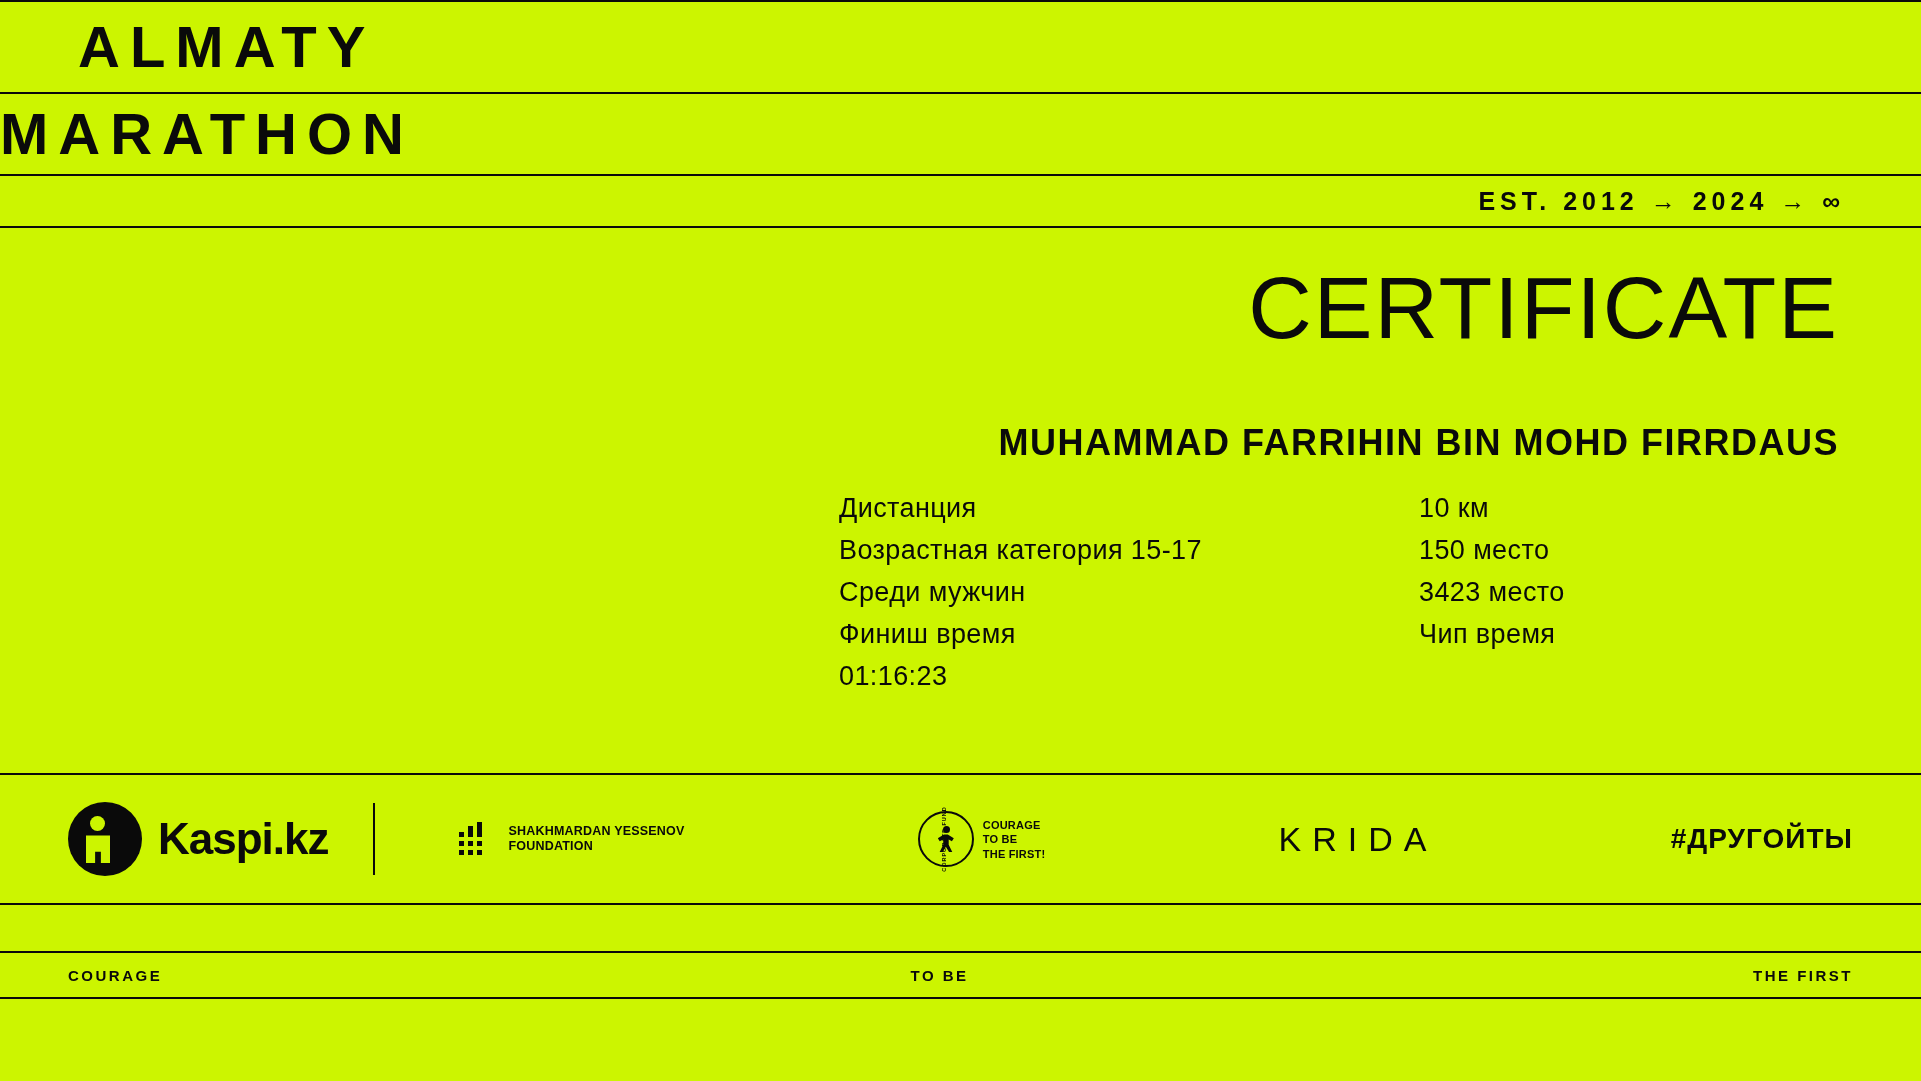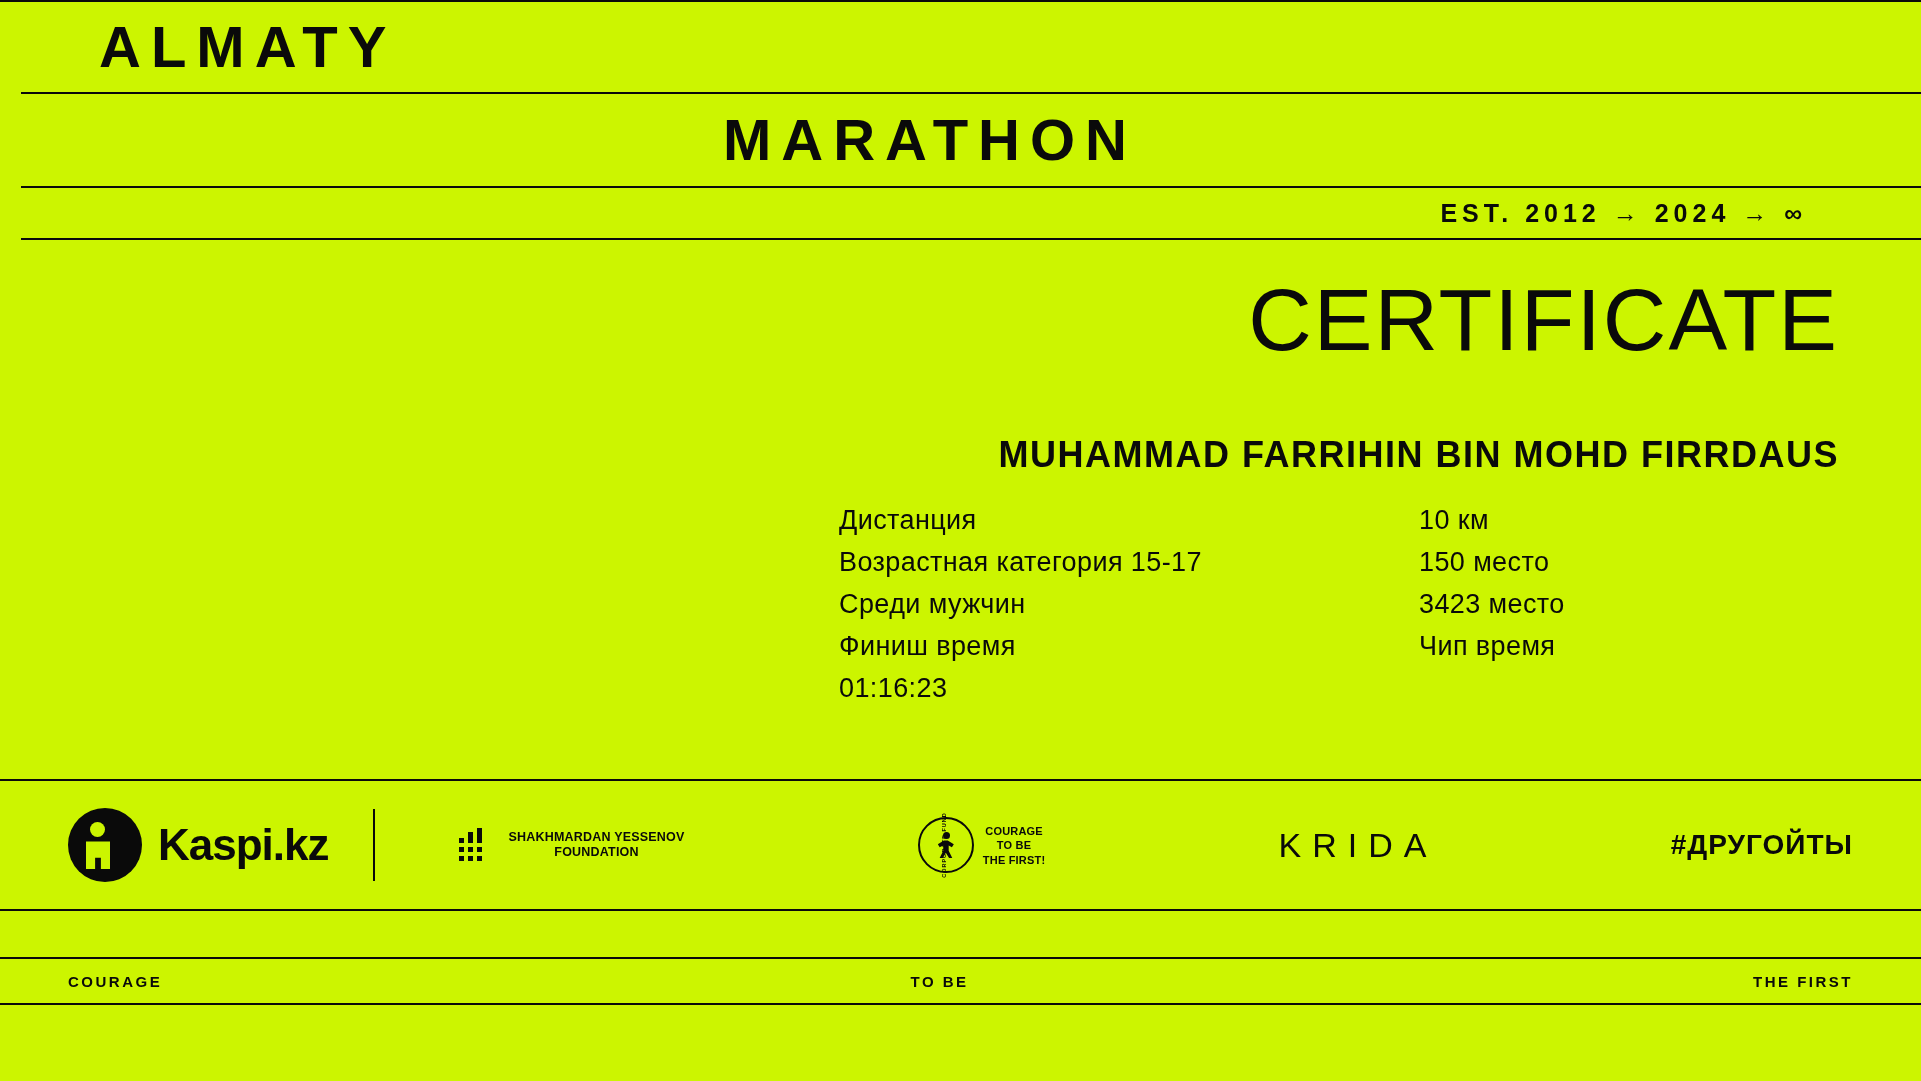--- a/index.html
+++ b/index.html
@@ -28,41 +28,40 @@
     width: 100%;
     height: 2px;
     background: #0a0a0a;
     flex: none;
   }
 
   
   .header {
     position: relative;
     flex: none;
-    margin-left: 21px;
   }
   .band {
     position: relative;
     box-sizing: border-box;
     display: flex;
     align-items: center;
   }
   .band-almaty {
     height: 90px;
     padding-left: 78px;
   }
   .band-marathon {
-    height: 92px;
-    justify-content: center;
+    height: 80px;
+    justify-content: flex-start;
     padding-right: 82px;
   }
   .band-est {
     height: 50px;
     justify-content: flex-end;
-    padding-right: 114px;
+    padding-right: 76px;
   }
 
   .word-almaty {
     font-size: 58px;
     font-weight: 700;
     letter-spacing: 10px;
     line-height: 1;
   }
   .word-marathon {
     font-size: 58px;
@@ -123,21 +122,20 @@
     height: 128px;
     box-sizing: border-box;
     display: flex;
     align-items: center;
     padding: 0 68px;
   }
   .sponsor-slot {
     display: flex;
     align-items: center;
     justify-content: center;
-    text-align: center;
   }
   .kaspi {
     display: flex;
     align-items: center;
     gap: 16px;
   }
   .kaspi-mark {
     width: 74px;
     height: 74px;
     border-radius: 50%;

